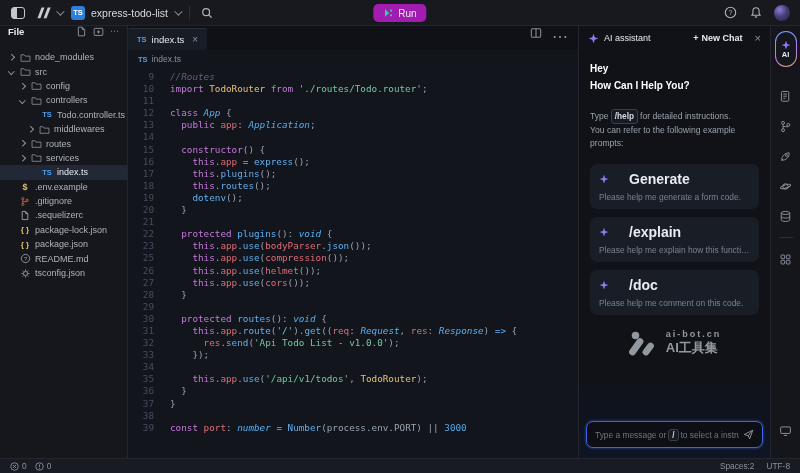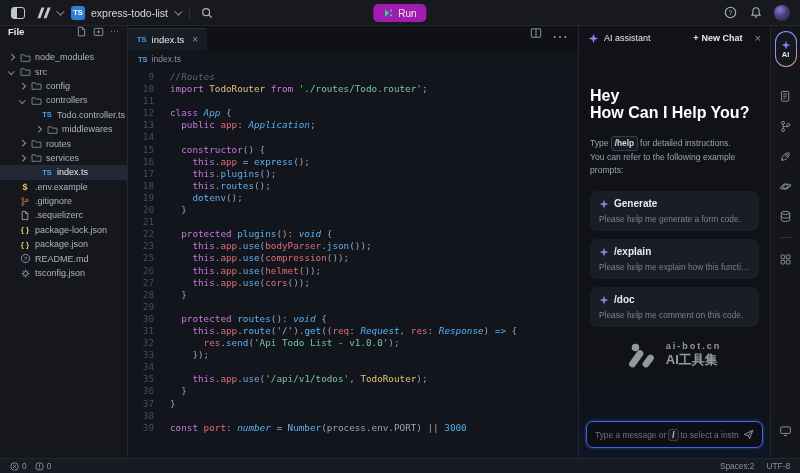--- a/index.html
+++ b/index.html
@@ -70,27 +70,27 @@
   
   .ai-panel { width:192px; flex:0 0 192px; border-left:1px solid #23262e; position:relative;
     background:linear-gradient(180deg,#101217 0%,#101217 80%,#0e1524 100%);
     display:flex; flex-direction:column; }
   .ai-head { height:24px; flex:0 0 24px; display:flex; align-items:center; gap:5px;
     padding:0 9px; font-size:9px; color:#e6e9ee; }
   .ai-head .spacer { flex:1; }
   .ai-head .newchat { display:flex; align-items:center; gap:3px; font-weight:bold; cursor:pointer; }
   .ai-head .close { color:#8a919e; cursor:pointer; font-size:11px; margin-left:7px; }
   .ai-body { flex:1; padding:10px 11px 0 11px; overflow:hidden; }
-  .greet { font-size:16px; font-weight:bold; line-height:17px; color:#fff; margin-top:27px; }
+  .greet { font-size:10px; font-weight:bold; line-height:17px; color:#fff; margin-top:0; }
   .helpline { margin-top:15px; font-size:8.6px; color:#9aa2ad; line-height:13px; }
   .kbd { display:inline-block; border:1px solid #3a3f4a; border-radius:3px; padding:0 3px;
     color:#d5dae1; font-weight:bold; font-size:8.3px; margin:0 2px; background:#161a22; }
   .cards { margin-top:14px; display:flex; flex-direction:column; gap:8px; }
   .card { background:#191d26; border-radius:7px; padding:7px 9px; cursor:pointer; }
-  .card-title { display:flex; align-items:center; gap:5px; font-size:10px; font-weight:bold; color:#e9ecf1; }
+  .card-title { display:flex; align-items:center; gap:20px; font-size:14px; font-weight:bold; color:#e9ecf1; }
   .card-desc { margin-top:5px; font-size:8.4px; color:#7b828d; white-space:nowrap;
     overflow:hidden; text-overflow:ellipsis; }
   .watermark { margin-top:14px; display:flex; align-items:center; justify-content:center; gap:8px; opacity:.95; }
   .wm-txt1 { font-size:9px; font-weight:bold; letter-spacing:2px; color:#9aa0a8; }
   .wm-txt2 { font-size:13px; font-weight:bold; color:#9aa0a8; }
   .ai-input { position:absolute; left:7px; right:7px; bottom:10px; height:27px;
     border:1px solid #3c63e8; box-shadow:0 0 0 1.5px rgba(70,100,240,.22); border-radius:7px;
     background:#0d0f15; display:flex; align-items:center; padding:0 8px; gap:4px; }
   .ai-input .ph { font-size:8.4px; color:#6d7480; white-space:nowrap; overflow:hidden; }
   .ai-input .send { margin-left:auto; color:#8a919e; }
@@ -231,21 +231,21 @@
             </span>
             <span>controllers</span>
           </div>
           <div class="tree-row" style="padding-left: 29px;">
             <span class="tw"></span>
             <span class="ticon">
               <span class="ts-txt">TS</span>
             </span>
             <span>Todo.controller.ts</span>
           </div>
-          <div class="tree-row" style="padding-left: 34px;">
+          <div class="tree-row" style="padding-left: 26px;">
             <span class="tw">
               <span class="tchev right"></span>
             </span>
             <span class="ticon">
               <svg width="11" height="11" viewBox="0 0 16 16" fill="none" stroke="#8a919e" stroke-width="1.2">
                 <path d="M1.5 4 h4.5 l1.5 2 h7 v7.5 h-13 z"></path>
               </svg>
             </span>
             <span>middlewares</span>
           </div>

